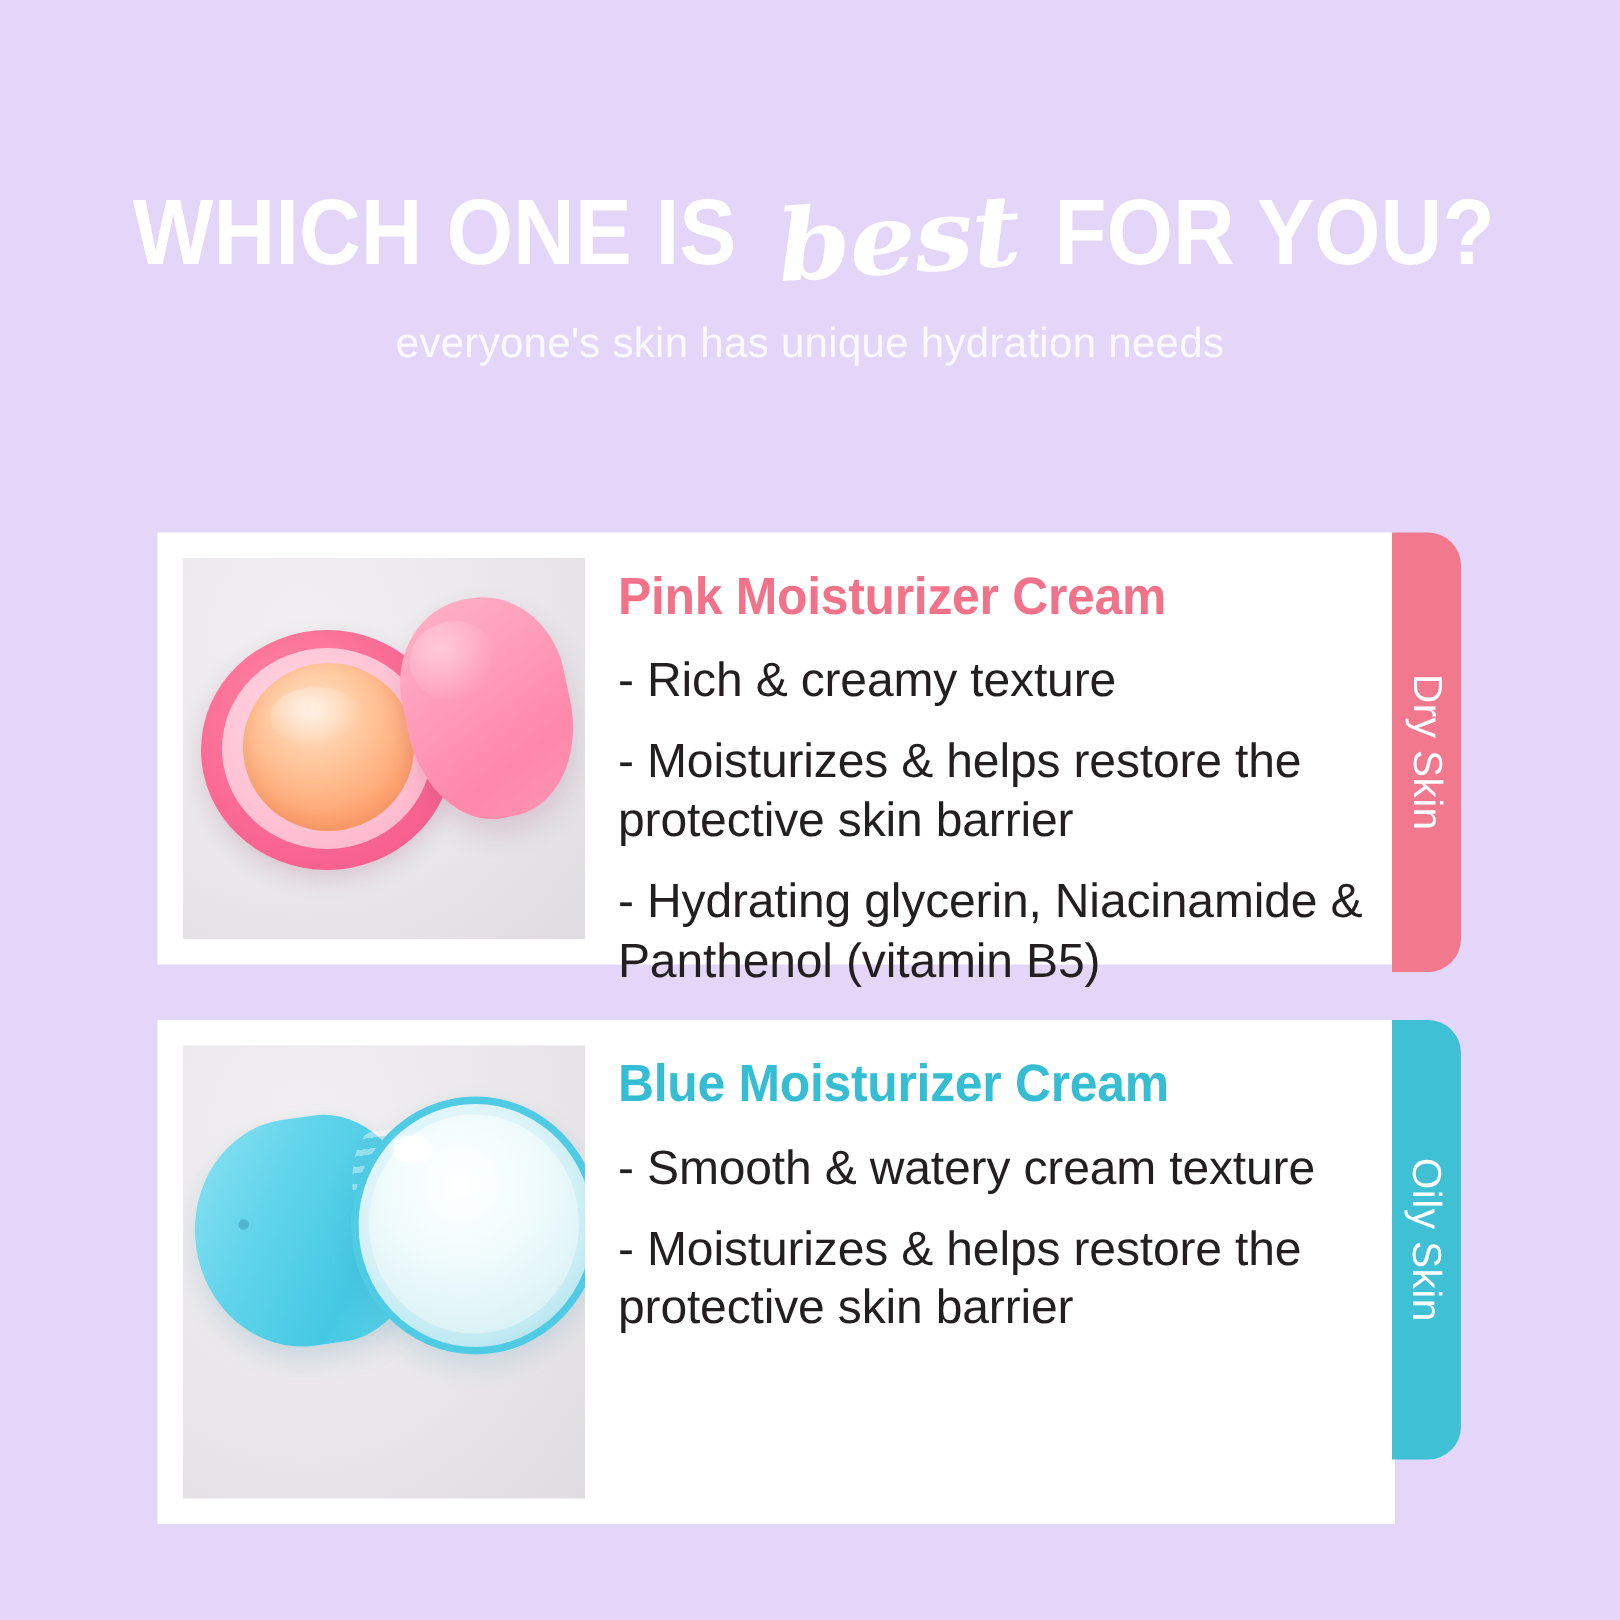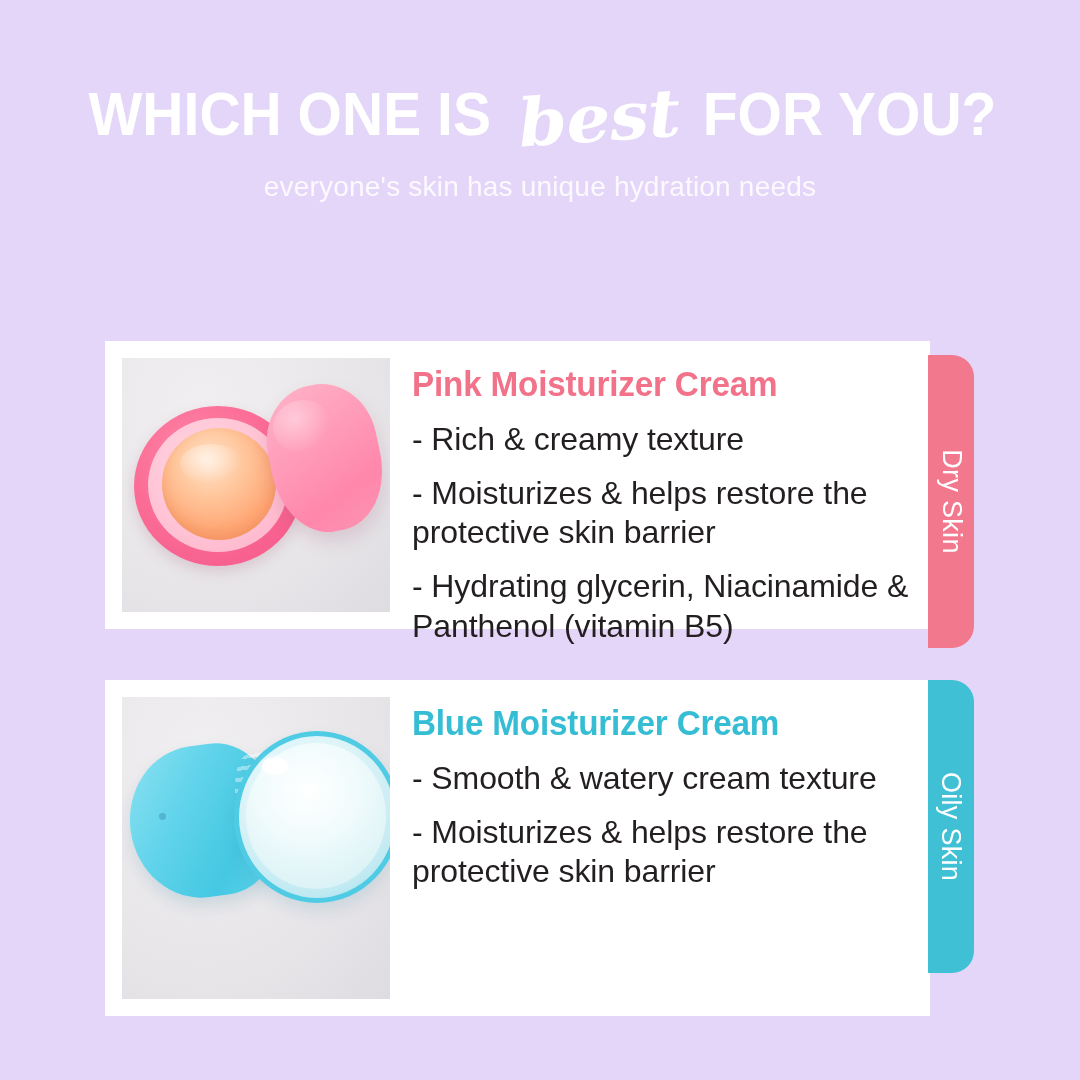--- a/index.html
+++ b/index.html
@@ -18,21 +18,21 @@
   
   .header {
     position: absolute;
     top: 0;
     left: 0;
     width: 1080px;
     text-align: center;
   }
   .headline {
     margin: 0;
-    padding-top: 79px;
+    padding-top: 120px;
     color: #ffffff;
     font-size: 60px;
     font-weight: bold;
     letter-spacing: -0.5px;
     line-height: 1;
     white-space: nowrap;
     display: flex;
     justify-content: center;
     align-items: baseline;
     gap: 0px;
@@ -127,21 +127,21 @@
   .tab-label {
     color: #ffffff;
     font-size: 27px;
     font-weight: normal;
     letter-spacing: 0.3px;
     white-space: nowrap;
     transform: rotate(90deg);
   }
 
   
-  #card-pink { top: 341px; height: 288px; }
+  #card-pink { top: 355px; height: 288px; }
   #tab-pink {
     left: 928px;
     top: 355px;
     height: 293px;
     background: #f2788d;
   }
   .title-pink { color: #f2728a; }
 
   
   #card-blue { top: 680px; height: 336px; }

